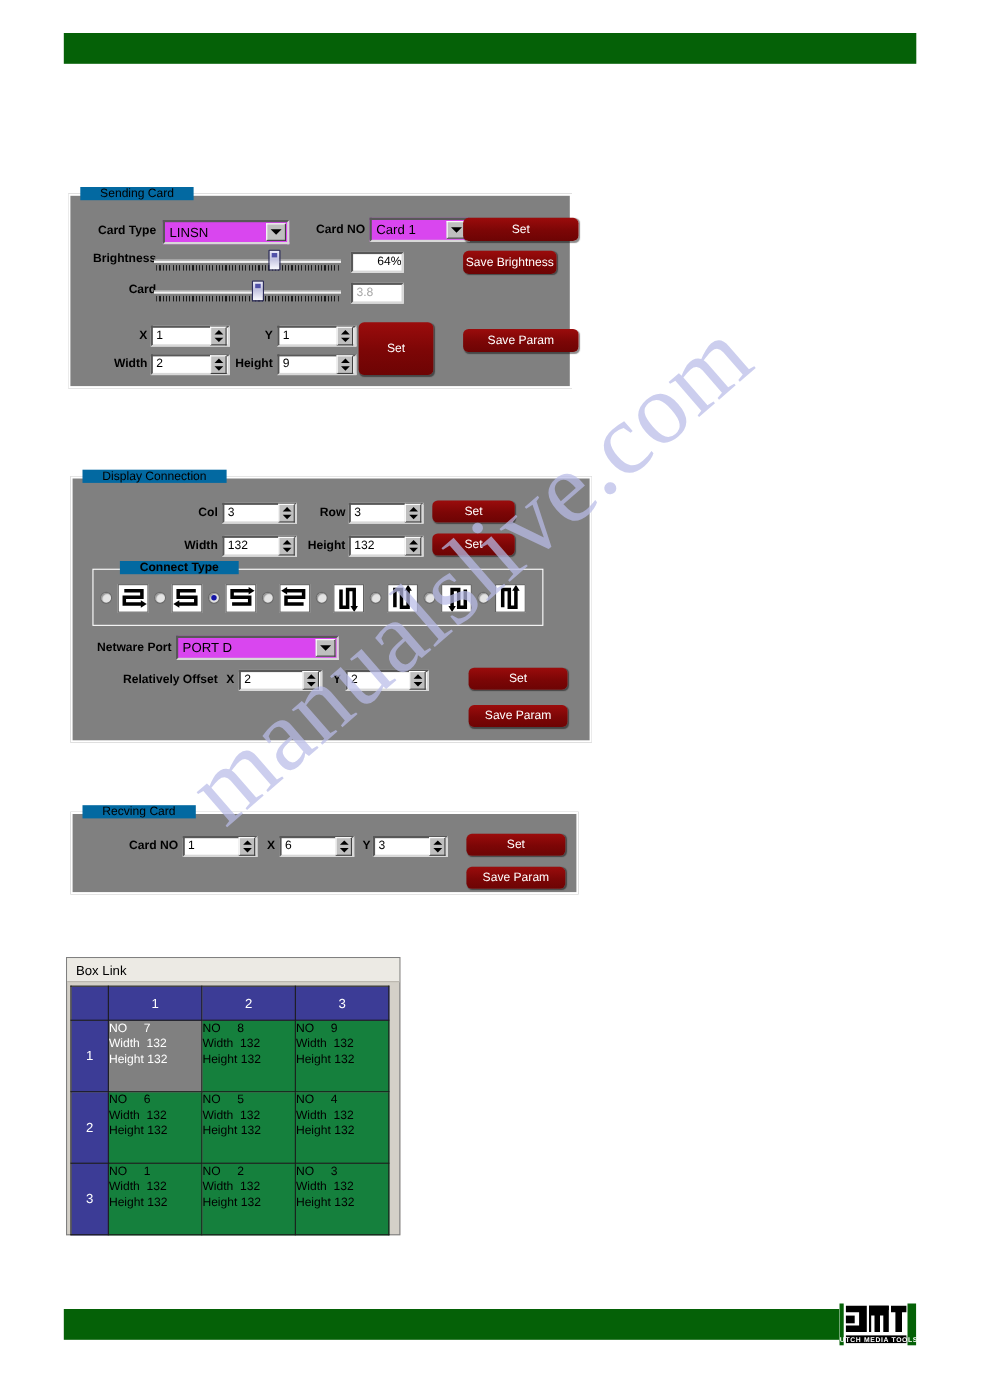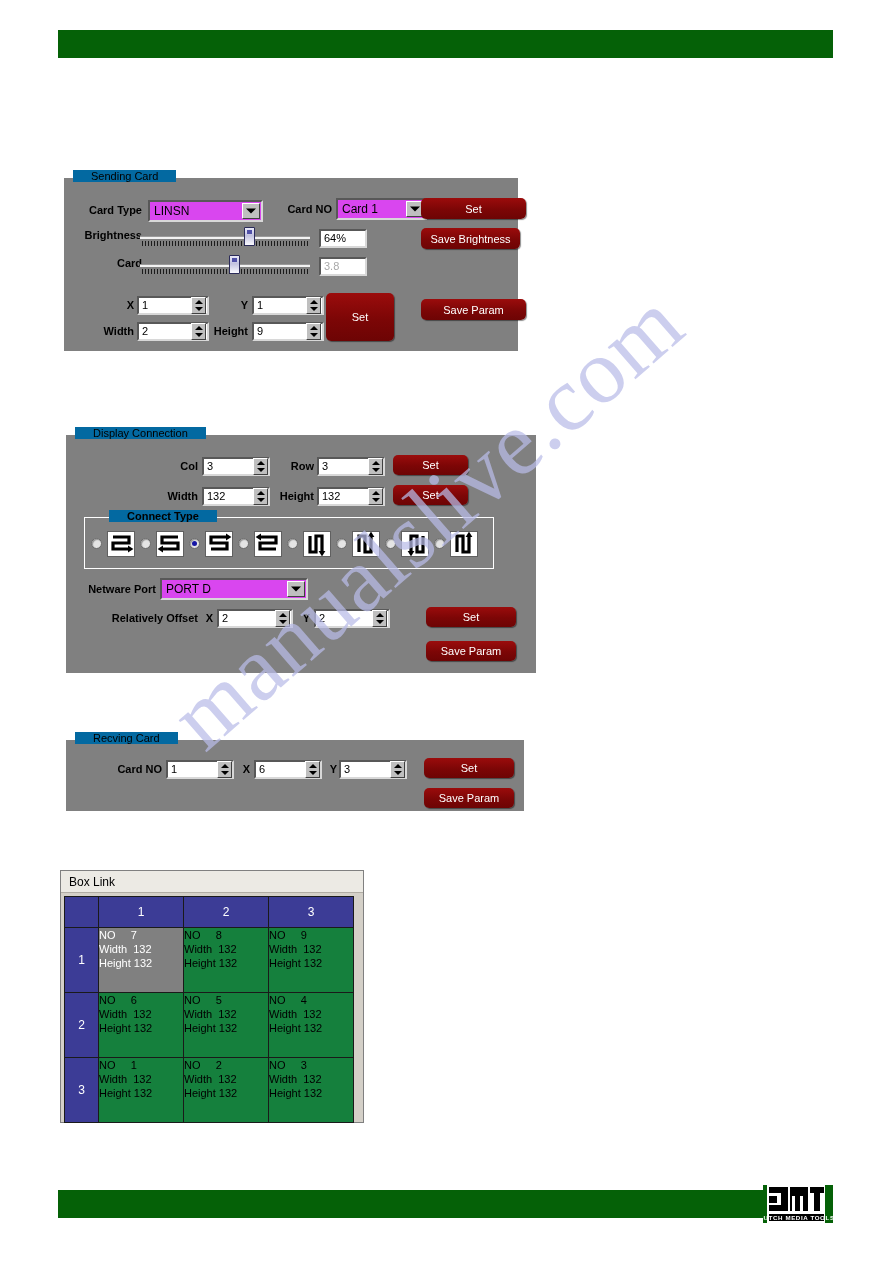--- a/index.html
+++ b/index.html
@@ -319,22 +319,22 @@
     <span>Card 1</span>
     <div class="arrowbtn"></div>
   </div>
 
   <div class="rbtn" style="left:357px; top:20px; width:105px; height:21px;">Set</div>
 
   <div class="lbl" style="left:12px; top:51px; width:66px;">Brightness</div>
   <div class="slider-track" style="left:76px; top:58px; width:170px;"></div>
   <div class="slider-ticks" style="left:78px; top:63px; width:166px;"></div>
   <div class="slider-thumb" id="brightness-thumb" style="top: 49px; left: 179.8px;"></div>
-  <div class="tbox" style="left:255px; top:51px; width:48px; height:19px;">64%</div>
-  <div class="rbtn" style="left:357px; top:50px; width:99px; height:21px;text-align:center;">Save Brightness</div>
+  <div class="tbox" style="left:255px; top:51px; width:48px; height:19px;text-align:right;">64%</div>
+  <div class="rbtn" style="left:357px; top:50px; width:85px; height:21px;text-align:center;">Save Brightness</div>
 
   <div class="lbl" style="left:12px; top:79px; width:66px;">Card</div>
   <div class="slider-track" style="left:76px; top:86px; width:170px;"></div>
   <div class="slider-ticks" style="left:78px; top:91px; width:166px;"></div>
   <div class="slider-thumb" id="gamma-thumb" style="top: 77px; left: 164.5px;"></div>
   <div class="tbox disabled" style="left:255px; top:79px; width:48px; height:19px;">3.8</div>
 
   <div class="lbl" style="left:48px; top:121px; width:22px;">X</div>
   <div class="tbox" style="left:73px; top:118px; width:72px; height:19px;">1</div>
   <div class="spin" style="left:127px; top:119px; height:17px;">

